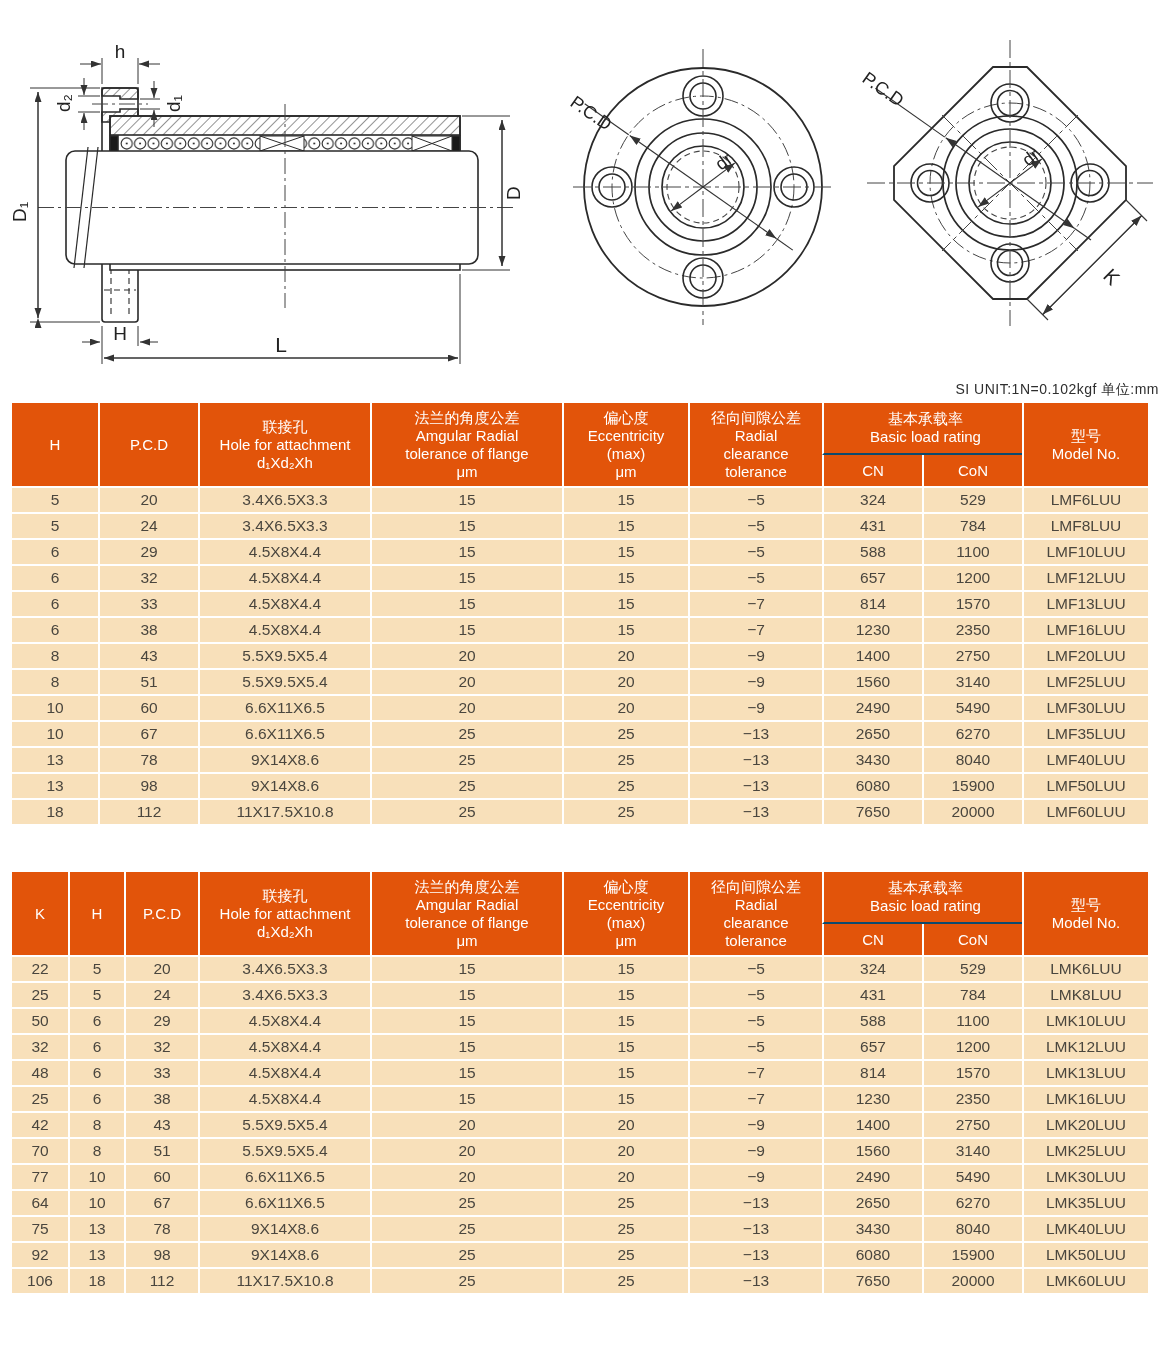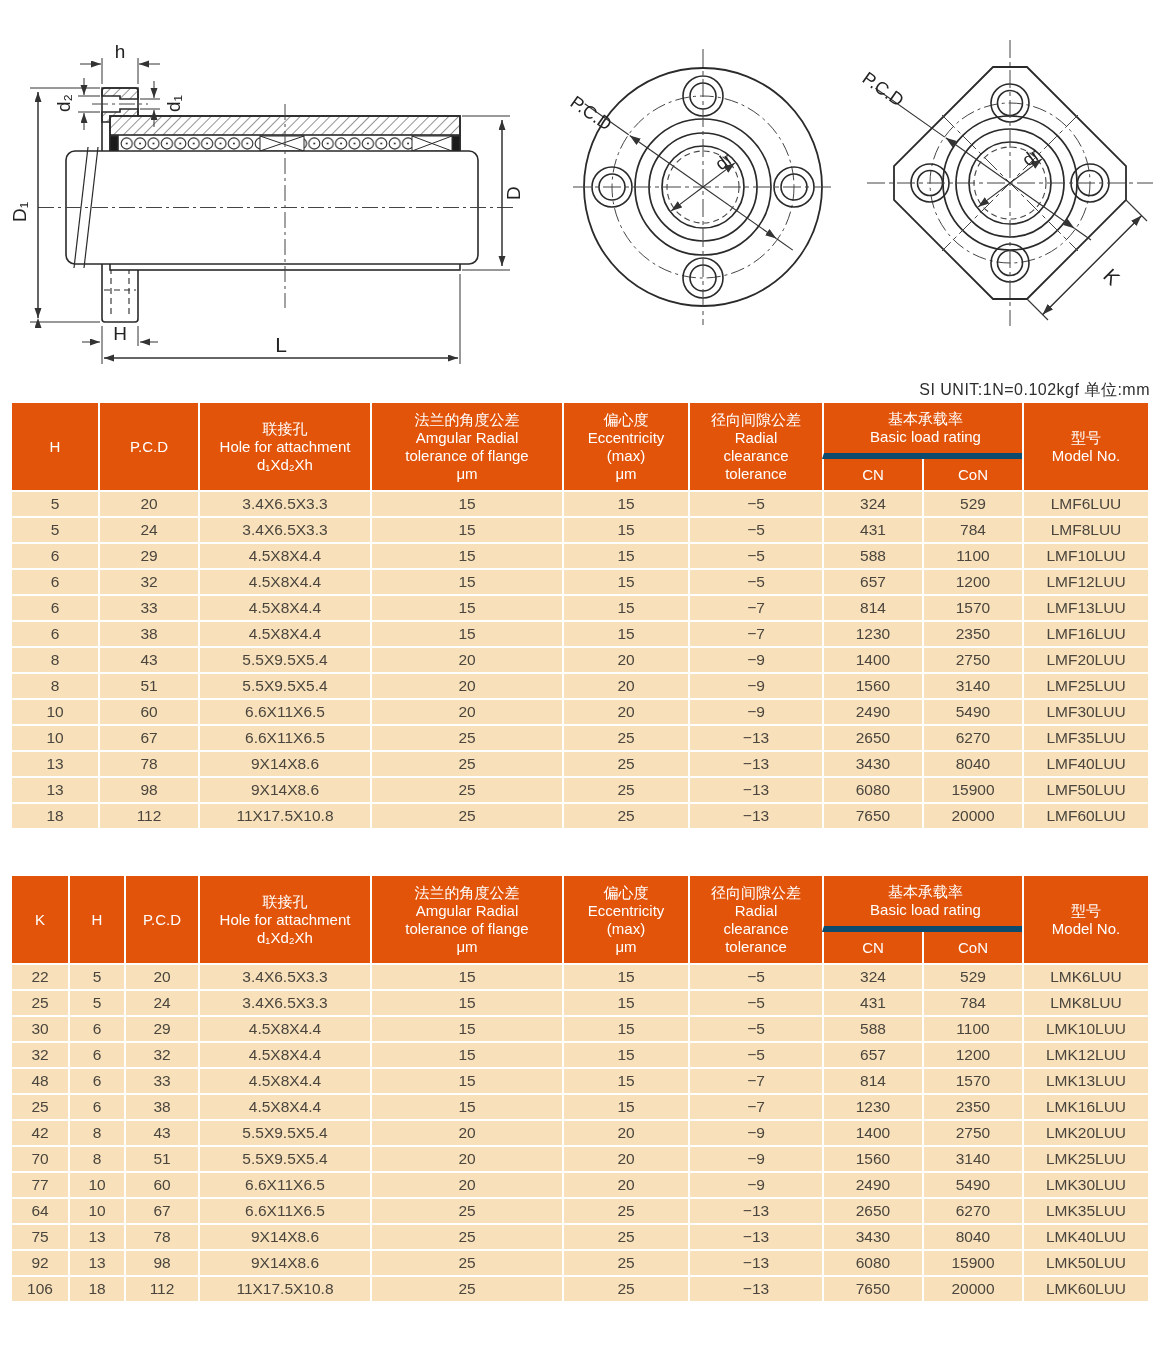--- a/index.html
+++ b/index.html
@@ -5,31 +5,31 @@
   html,body{margin:0;padding:0;background:#fff;}
   body{width:1160px;font-family:"Liberation Sans",sans-serif;}
   .page{position:relative;width:1160px;height:1371px;overflow:hidden;background:#fff;}
 
   
   .drawings{position:relative;height:378px;}
   .drawings svg{position:absolute;}
   svg text{font-family:"Liberation Sans",sans-serif;fill:#222;}
 
   
-  .unit-note{text-align:right;padding-right:10px;font-size:16px;line-height:23px;color:#2e2e2e;letter-spacing:.5px;}
+  .unit-note{text-align:right;padding-right:1px;font-size:14px;line-height:23px;color:#2e2e2e;letter-spacing:.5px;}
 
   
   table.spec{border-collapse:separate;border-spacing:0;margin:2px 0 0 12px;table-layout:fixed;width:1136px;}
   table.spec2{margin-top:48px;}
   .spec th{background:#E2540A;color:#fff;font-weight:normal;font-size:15px;line-height:18px;
            text-align:center;vertical-align:middle;padding:0 2px;}
   .spec thead tr:first-child th{height:50px;}
   .spec thead tr.subrow th{height:31px;}
   .spec th.bl{border-left:2px solid #fff;}
-  .spec th.group{border-bottom:6px solid #0c4a6e;padding-left:7px;}
+  .spec th.group{border-bottom:2px solid #0c4a6e;padding-left:7px;}
   .spec td{background:#F8E0BA;color:#4a463e;font-size:15.5px;text-align:center;
            height:24px;padding:0;border-top:2px solid #fff;}
   .spec td + td{border-left:2px solid #fff;}
 </style>
 </head>
 <body>
 
 <div class="page">
 
   <div class="drawings">
@@ -495,21 +495,21 @@
           <td>24</td>
           <td>3.4X6.5X3.3</td>
           <td>15</td>
           <td>15</td>
           <td>−5</td>
           <td>431</td>
           <td>784</td>
           <td>LMK8LUU</td>
         </tr>
         <tr>
-          <td>30</td>
+          <td>50</td>
           <td>6</td>
           <td>29</td>
           <td>4.5X8X4.4</td>
           <td>15</td>
           <td>15</td>
           <td>−5</td>
           <td>588</td>
           <td>1100</td>
           <td>LMK10LUU</td>
         </tr>

